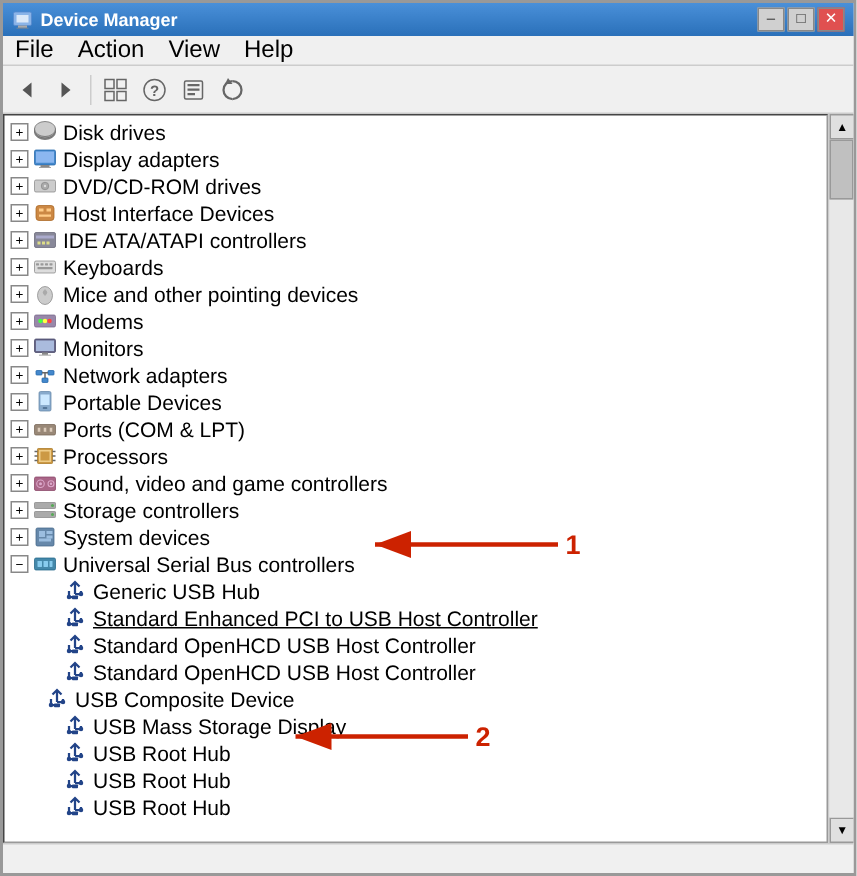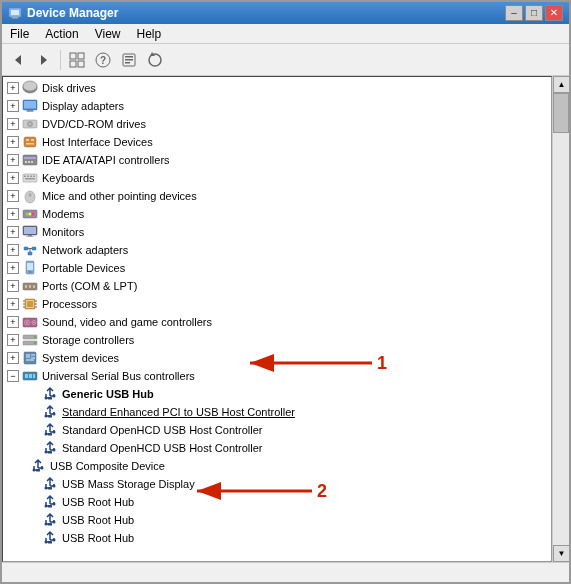--- a/index.html
+++ b/index.html
@@ -76,21 +76,21 @@
       background: #f0f0f0;
       height: 20px;
       display: flex;
       align-items: center;
       border-bottom: 1px solid #ccc;
       flex-shrink: 0;
     }
 
     .menu-item {
       padding: 2px 8px;
-      font-size: 12px;
+      font-size: 16px;
       cursor: pointer;
       height: 100%;
       display: flex;
       align-items: center;
     }
 
     .toolbar {
       background: #f0f0f0;
       height: 32px;
       display: flex;
@@ -166,21 +166,21 @@
       width: 16px;
       height: 16px;
       margin-right: 4px;
       flex-shrink: 0;
       display: flex;
       align-items: center;
       justify-content: center;
     }
 
     .item-label {
-      font-size: 11px;
+      font-size: 14px;
       color: #000;
     }
 
     .content-wrapper {
       position: relative;
       flex: 1;
       overflow: hidden;
       display: flex;
     }
 
@@ -523,21 +523,21 @@
           <div class="item-icon">
             <svg width="16" height="16" viewBox="0 0 16 16">
               <rect x="1" y="4" width="14" height="8" rx="1" fill="#4488aa" stroke="#226688" stroke-width="0.5"></rect>
               <rect x="3" y="6" width="3" height="4" fill="#88ccee" rx="0.3"></rect>
               <rect x="7" y="6" width="3" height="4" fill="#88ccee" rx="0.3"></rect>
               <rect x="11" y="6" width="2" height="4" fill="#88ccee" rx="0.3"></rect>
             </svg>
           </div>
           <span class="item-label">Universal Serial Bus controllers</span>
         </div>
-        <div class="tree-item" style="padding-left: 24px; font-weight: bold;">
+        <div class="tree-item" style="padding-left: 24px;">
           <div style="width: 12px; height: 12px; display: inline-block; margin-right: 3px; flex-shrink: 0;"></div>
           <div class="item-icon">
             <svg width="16" height="16" viewBox="0 0 16 16">
               <path d="M8 2 L8 10 M5 5 L8 2 L11 5 M4 8 L4 12 L8 12 M12 8 L12 10 L8 10" fill="none" stroke="#224488" stroke-width="1.5"></path>
               <circle cx="4" cy="12" r="1.5" fill="#224488"></circle>
               <circle cx="12" cy="10" r="1.5" fill="#224488"></circle>
               <rect x="6" y="11" width="4" height="2.5" fill="#224488" rx="0.5"></rect>
             </svg>
           </div>
           <span class="item-label">Generic USB Hub</span>

